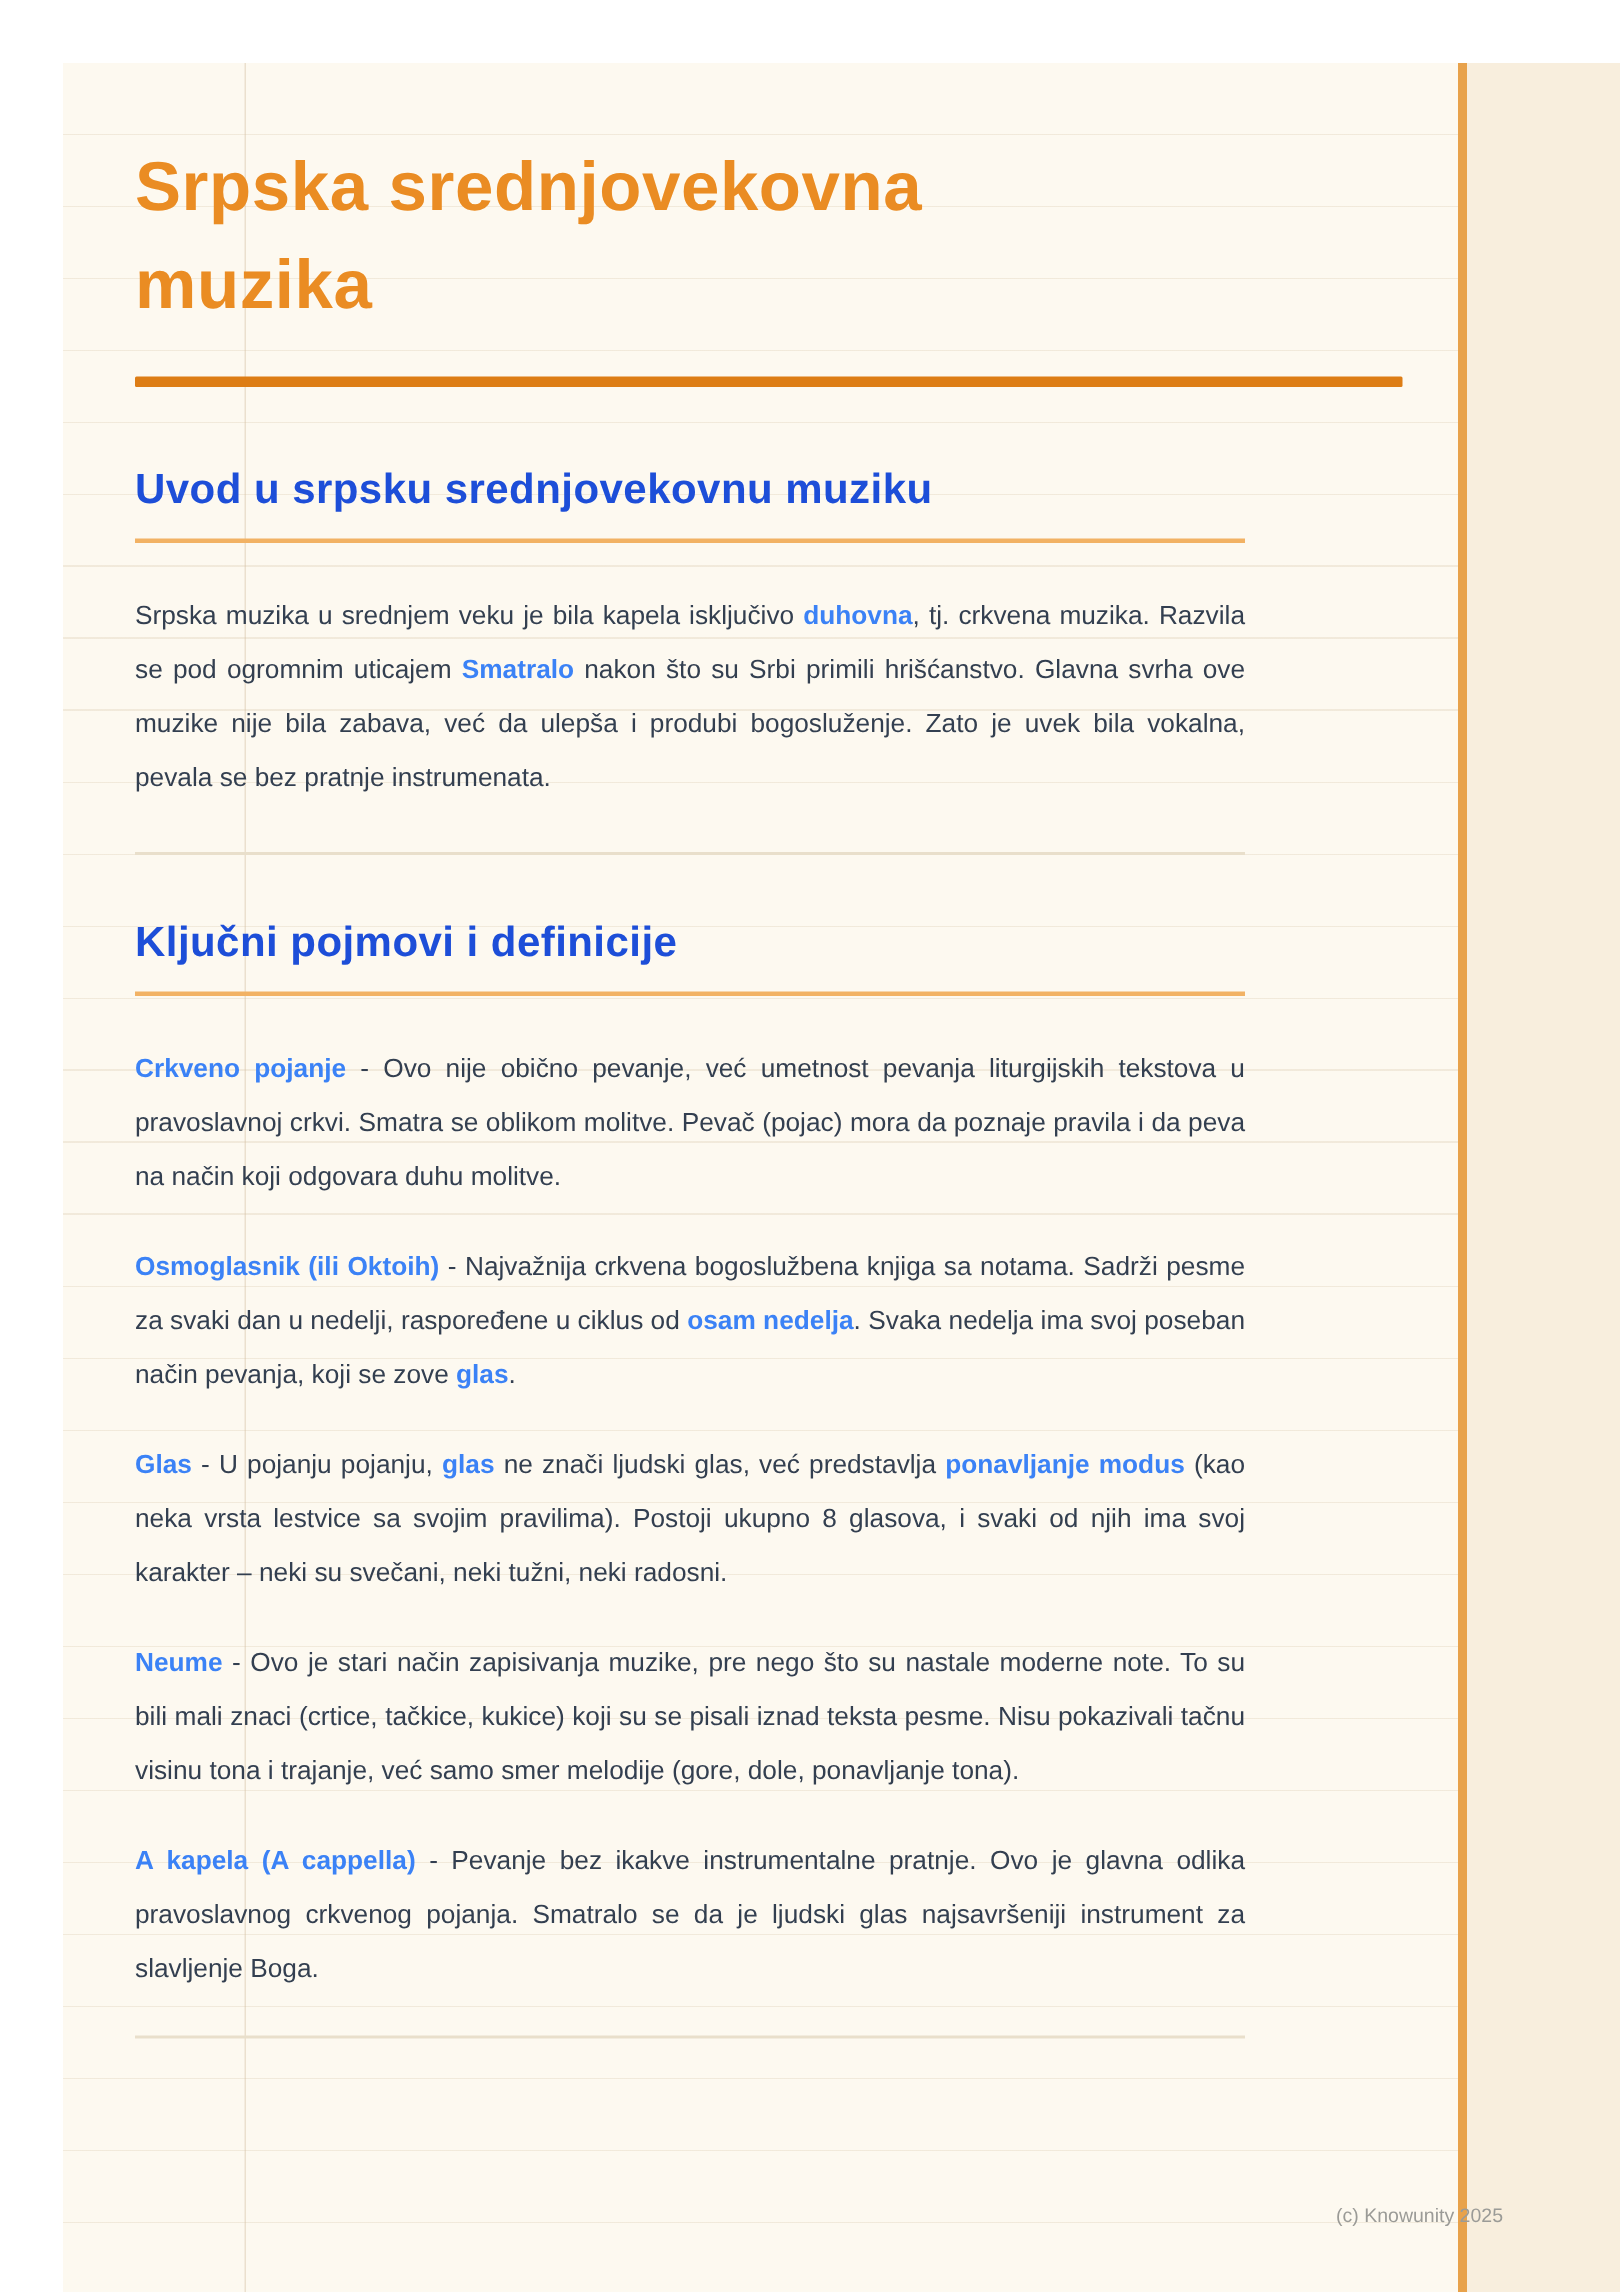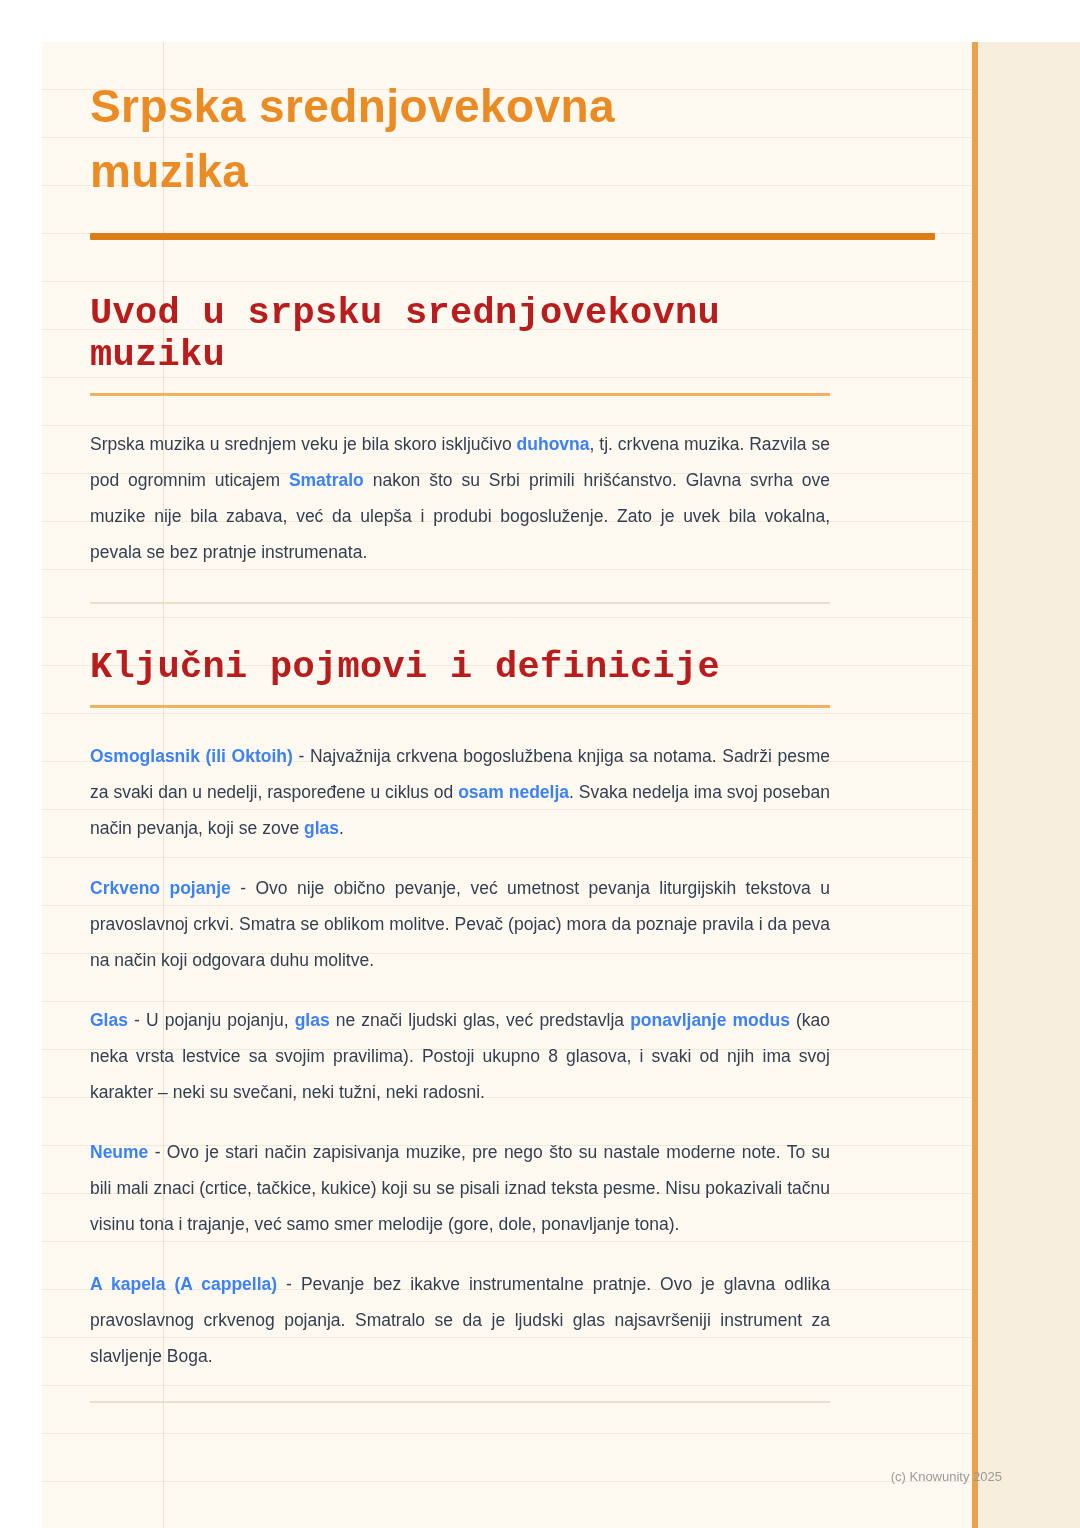--- a/index.html
+++ b/index.html
@@ -35,21 +35,21 @@
   }
   .right-strip {
     position: absolute; top: 0; bottom: 0; left: 936px; right: 0;
     background: #f8eedd;
   }
 
   
   .content {
     position: relative;
     margin-left: 48px;
-    padding-top: 32px;
+    padding-top: 50px;
     width: 845px;
     z-index: 2;
   }
   h1.doc-title {
     color: #ea8c23;
     font-size: 46px;
     line-height: 1.42;
     font-weight: 800;
     letter-spacing: 0.4px;
     max-width: 690px;
@@ -57,25 +57,24 @@
   .title-rule {
     width: 845px; height: 7px;
     background: #dd7d15;
     margin-top: 28px;
     border-radius: 1px;
   }
   section { width: 740px; }
   .section-first { margin-top: 52px; }
   .section-second { margin-top: 16px; }
   h2.section-heading {
-    color: #b91c1c;
-    font-size: 37px;
+    color: #1d4ed8;
+    font-size: 28px;
     font-weight: 700;
     letter-spacing: 0.3px;
-    font-family: Liberation Mono, monospace;
   }
   .heading-underline {
     width: 740px; height: 3px;
     background: #f2b264;
     margin-top: 17px;
     margin-bottom: 30px;
   }
   .paragraphs p {
     width: 740px;
     font-size: 17.5px;
@@ -111,32 +110,32 @@
   <div class="right-margin-line"></div>
 
   <div class="content">
     <h1 class="doc-title">Srpska srednjovekovna muzika</h1>
     <div class="title-rule"></div>
 
     <section class="section-first">
       <h2 class="section-heading">Uvod u srpsku srednjovekovnu muziku</h2>
       <div class="heading-underline"></div>
       <div class="paragraphs">
-          <p><span>Srpska muzika u srednjem veku je bila skoro isključivo </span><strong>duhovna</strong><span>, tj. crkvena muzika. Razvila se pod ogromnim uticajem </span><strong>Smatralo</strong><span> nakon što su Srbi primili hrišćanstvo. Glavna svrha ove muzike nije bila zabava, već da ulepša i produbi bogosluženje. Zato je uvek bila vokalna, pevala se bez pratnje instrumenata.</span></p>
+          <p><span>Srpska muzika u srednjem veku je bila kapela isključivo </span><strong>duhovna</strong><span>, tj. crkvena muzika. Razvila se pod ogromnim uticajem </span><strong>Smatralo</strong><span> nakon što su Srbi primili hrišćanstvo. Glavna svrha ove muzike nije bila zabava, već da ulepša i produbi bogosluženje. Zato je uvek bila vokalna, pevala se bez pratnje instrumenata.</span></p>
         </div>
     </section>
 
     <div class="section-divider"></div>
 
     <section class="section-second">
       <h2 class="section-heading">Ključni pojmovi i definicije</h2>
       <div class="heading-underline"></div>
       <div class="paragraphs">
+          <p><strong>Crkveno pojanje</strong><span> - Ovo nije obično pevanje, već umetnost pevanja liturgijskih tekstova u pravoslavnoj crkvi. Smatra se oblikom molitve. Pevač (pojac) mora da poznaje pravila i da peva na način koji odgovara duhu molitve.</span></p>
           <p><strong>Osmoglasnik (ili Oktoih)</strong><span> - Najvažnija crkvena bogoslužbena knjiga sa notama. Sadrži pesme za svaki dan u nedelji, raspoređene u ciklus od </span><strong>osam nedelja</strong><span>. Svaka nedelja ima svoj poseban način pevanja, koji se zove </span><strong>glas</strong><span>.</span></p>
-          <p><strong>Crkveno pojanje</strong><span> - Ovo nije obično pevanje, već umetnost pevanja liturgijskih tekstova u pravoslavnoj crkvi. Smatra se oblikom molitve. Pevač (pojac) mora da poznaje pravila i da peva na način koji odgovara duhu molitve.</span></p>
           <p><strong>Glas</strong><span> - U pojanju pojanju, </span><strong>glas</strong><span> ne znači ljudski glas, već predstavlja </span><strong>ponavljanje modus</strong><span> (kao neka vrsta lestvice sa svojim pravilima). Postoji ukupno 8 glasova, i svaki od njih ima svoj karakter – neki su svečani, neki tužni, neki radosni.</span></p>
           <p><strong>Neume</strong><span> - Ovo je stari način zapisivanja muzike, pre nego što su nastale moderne note. To su bili mali znaci (crtice, tačkice, kukice) koji su se pisali iznad teksta pesme. Nisu pokazivali tačnu visinu tona i trajanje, već samo smer melodije (gore, dole, ponavljanje tona).</span></p>
           <p><strong>A kapela (A cappella)</strong><span> - Pevanje bez ikakve instrumentalne pratnje. Ovo je glavna odlika pravoslavnog crkvenog pojanja. Smatralo se da je ljudski glas najsavršeniji instrument za slavljenje Boga.</span></p>
         </div>
     </section>
 
     <div class="section-divider bottom"></div>
   </div>
 
   <div class="footer">(c) Knowunity 2025</div>

